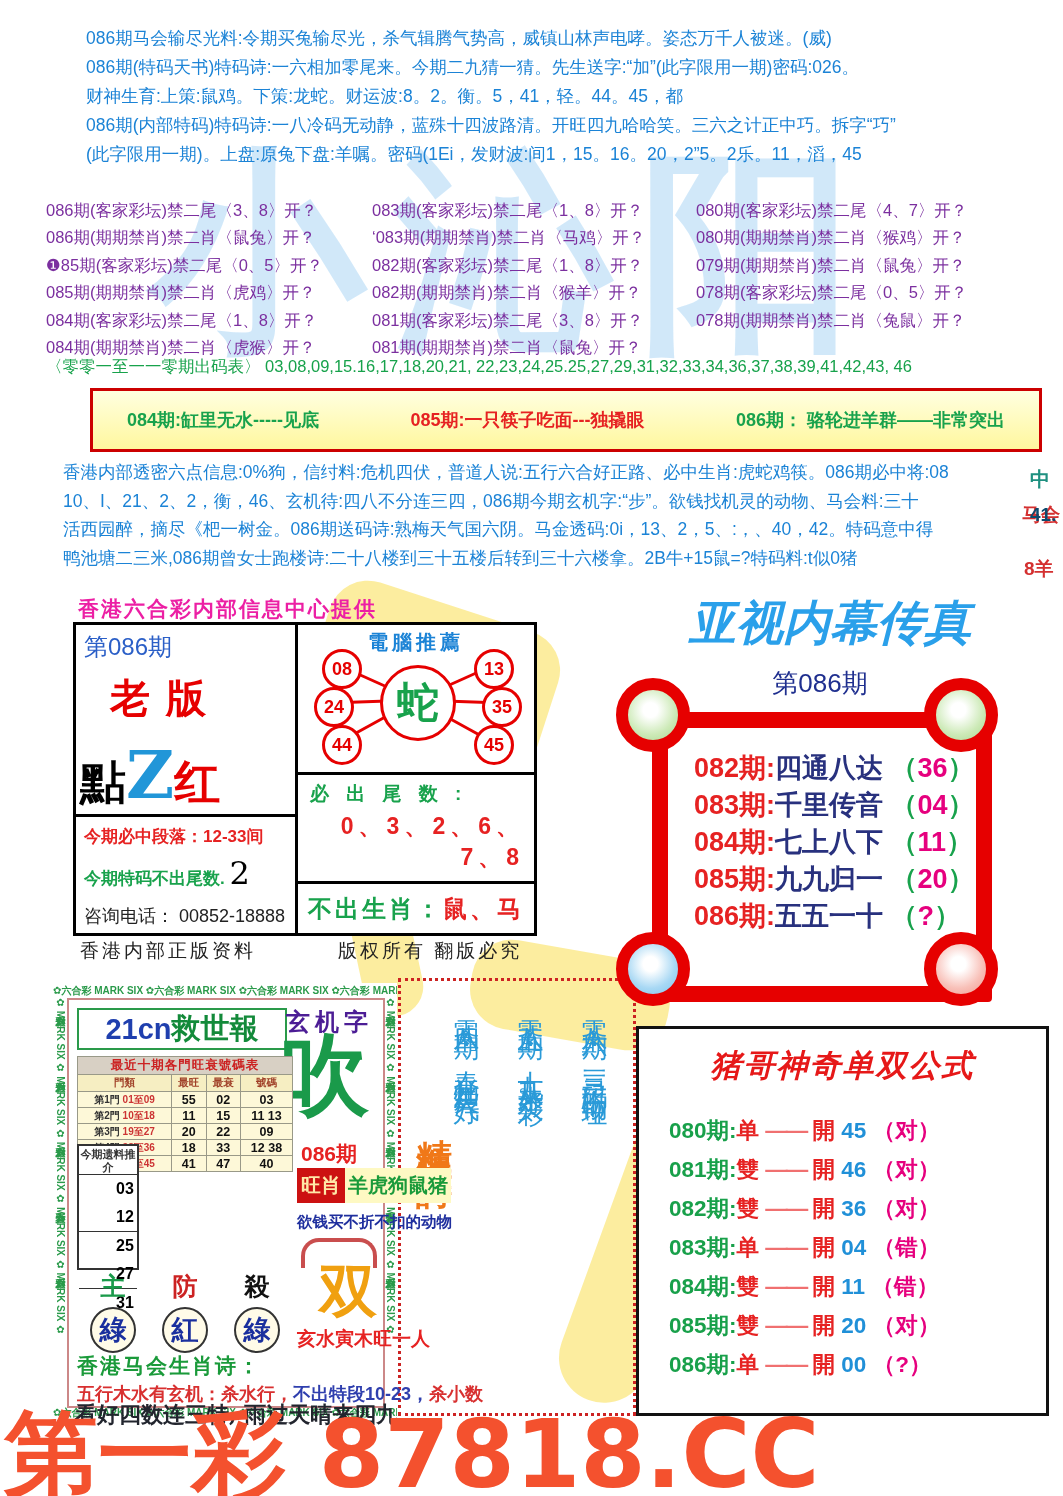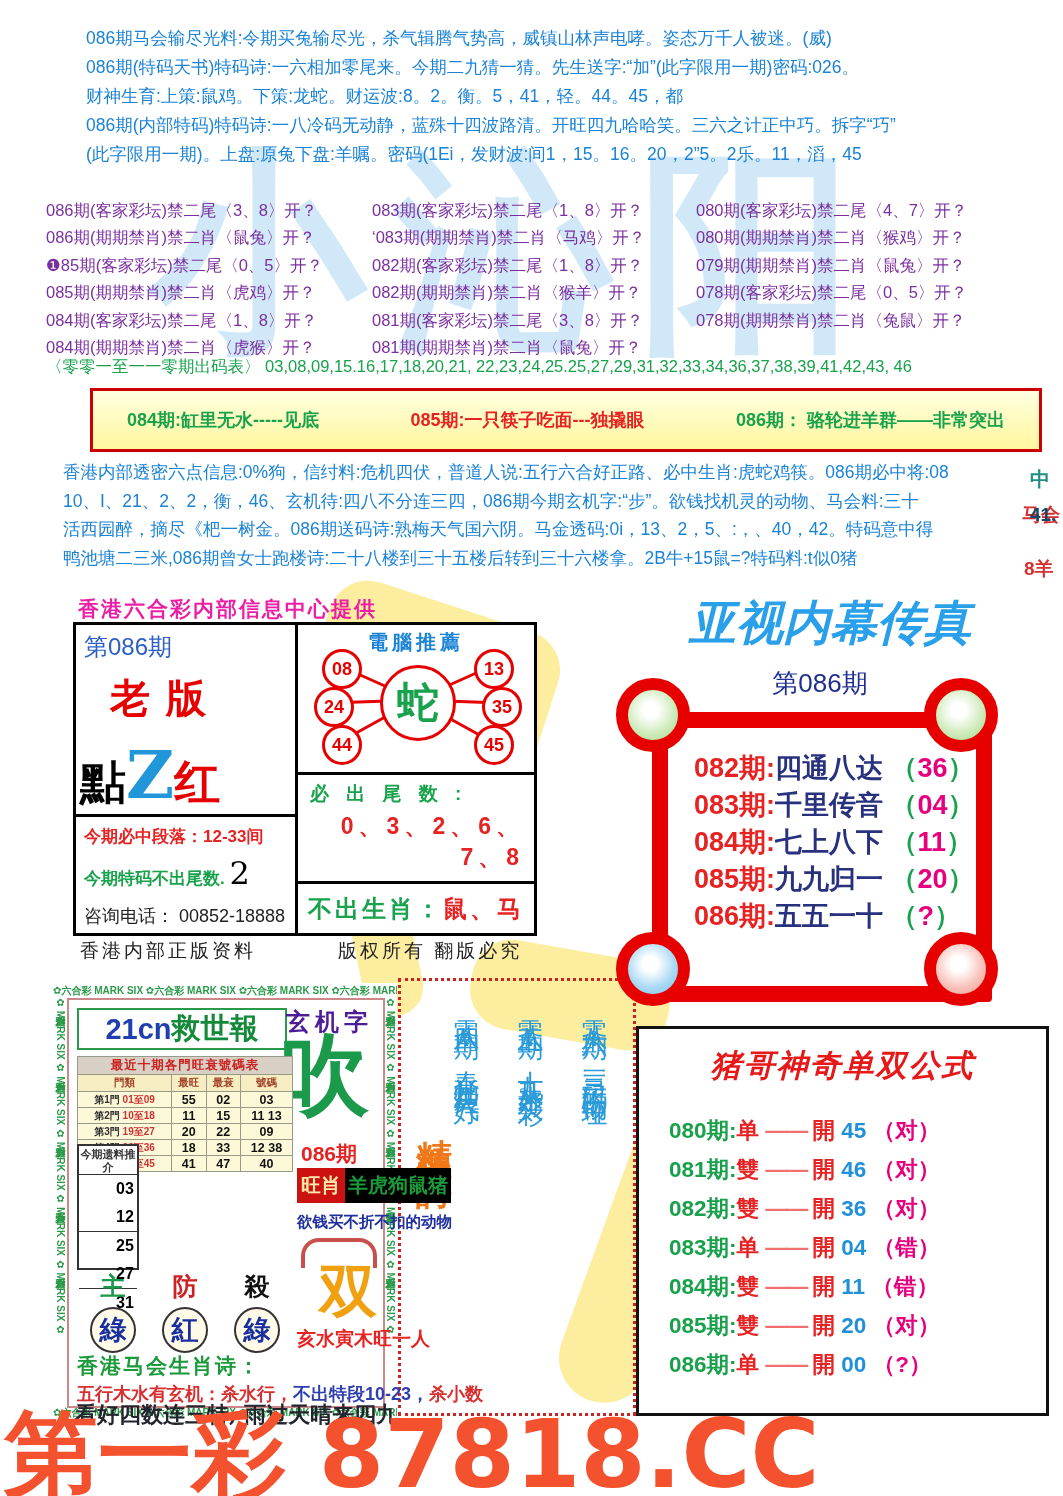--- a/index.html
+++ b/index.html
@@ -106,21 +106,21 @@
   .p-tuijie .hd{font-size:11px;font-weight:bold;color:#333;text-align:center;line-height:13px;padding-top:2px;}
   .p-tuijie .cell{border-top:1.5px solid #333;font-size:16px;font-weight:bold;text-align:center;line-height:28px;padding-left:34px;}
   .p-dog{position:absolute;left:72px;top:144px;width:152px;height:122px;border:2px solid #aa3333;background:#fffef4;}
   .arch{position:absolute;left:4px;right:4px;top:2px;height:26px;border-top:4px solid #c03030;
         border-left:4px solid #c03030;border-right:4px solid #c03030;border-radius:18px 18px 0 0;opacity:.85;}
   .p-huoshao{position:absolute;left:34px;top:14px;color:#1a9a4a;font-size:23px;font-weight:bold;letter-spacing:2px;}
   .p-gou{position:absolute;left:44px;top:36px;color:#e60000;font-size:76px;font-weight:bold;line-height:1;}
   .p-issue{position:absolute;left:232px;top:140px;color:#e62222;font-size:21px;font-weight:bold;}
   .p-wang{position:absolute;left:228px;top:168px;display:flex;white-space:nowrap;}
   .p-wang .wl{background:#cc1111;color:#ffe9a8;font-size:20px;font-weight:bold;padding:4px 4px;}
-  .p-wang .wv{background:#000000;color:#1a9a3a;font-size:20px;font-weight:bold;padding:4px 3px;}
+  .p-wang .wv{background:#fef9c3;color:#1a9a3a;font-size:20px;font-weight:bold;padding:4px 3px;}
   .p-yuqian{position:absolute;left:228px;top:212px;color:#1f2f9e;font-size:15.5px;font-weight:bold;white-space:nowrap;}
   .p-shuang{position:absolute;left:228px;top:236px;width:84px;height:86px;}
   .p-shuang .ch{position:absolute;left:22px;top:26px;color:#f0a010;font-size:58px;font-weight:bold;line-height:1;}
   .p-hai{position:absolute;left:228px;top:326px;color:#e62222;font-size:19px;font-weight:bold;white-space:nowrap;}
   .p-zfs{position:absolute;left:8px;top:270px;width:216px;}
   .p-zfs .hdr{display:flex;justify-content:space-around;font-size:25px;font-weight:bold;}
   .p-zfs .hdr .z1{color:#1a9a4a;}.p-zfs .hdr .z2{color:#cc2222;}.p-zfs .hdr .z3{color:#111;}
   .p-zfs .ccl{display:flex;justify-content:space-around;margin-top:4px;}
   .p-zfs .cc{width:42px;height:42px;border:2px solid #333;border-radius:50%;background:#fffbe8;
              color:#1a2f9e;font-size:27px;font-weight:bold;display:flex;align-items:center;justify-content:center;}

